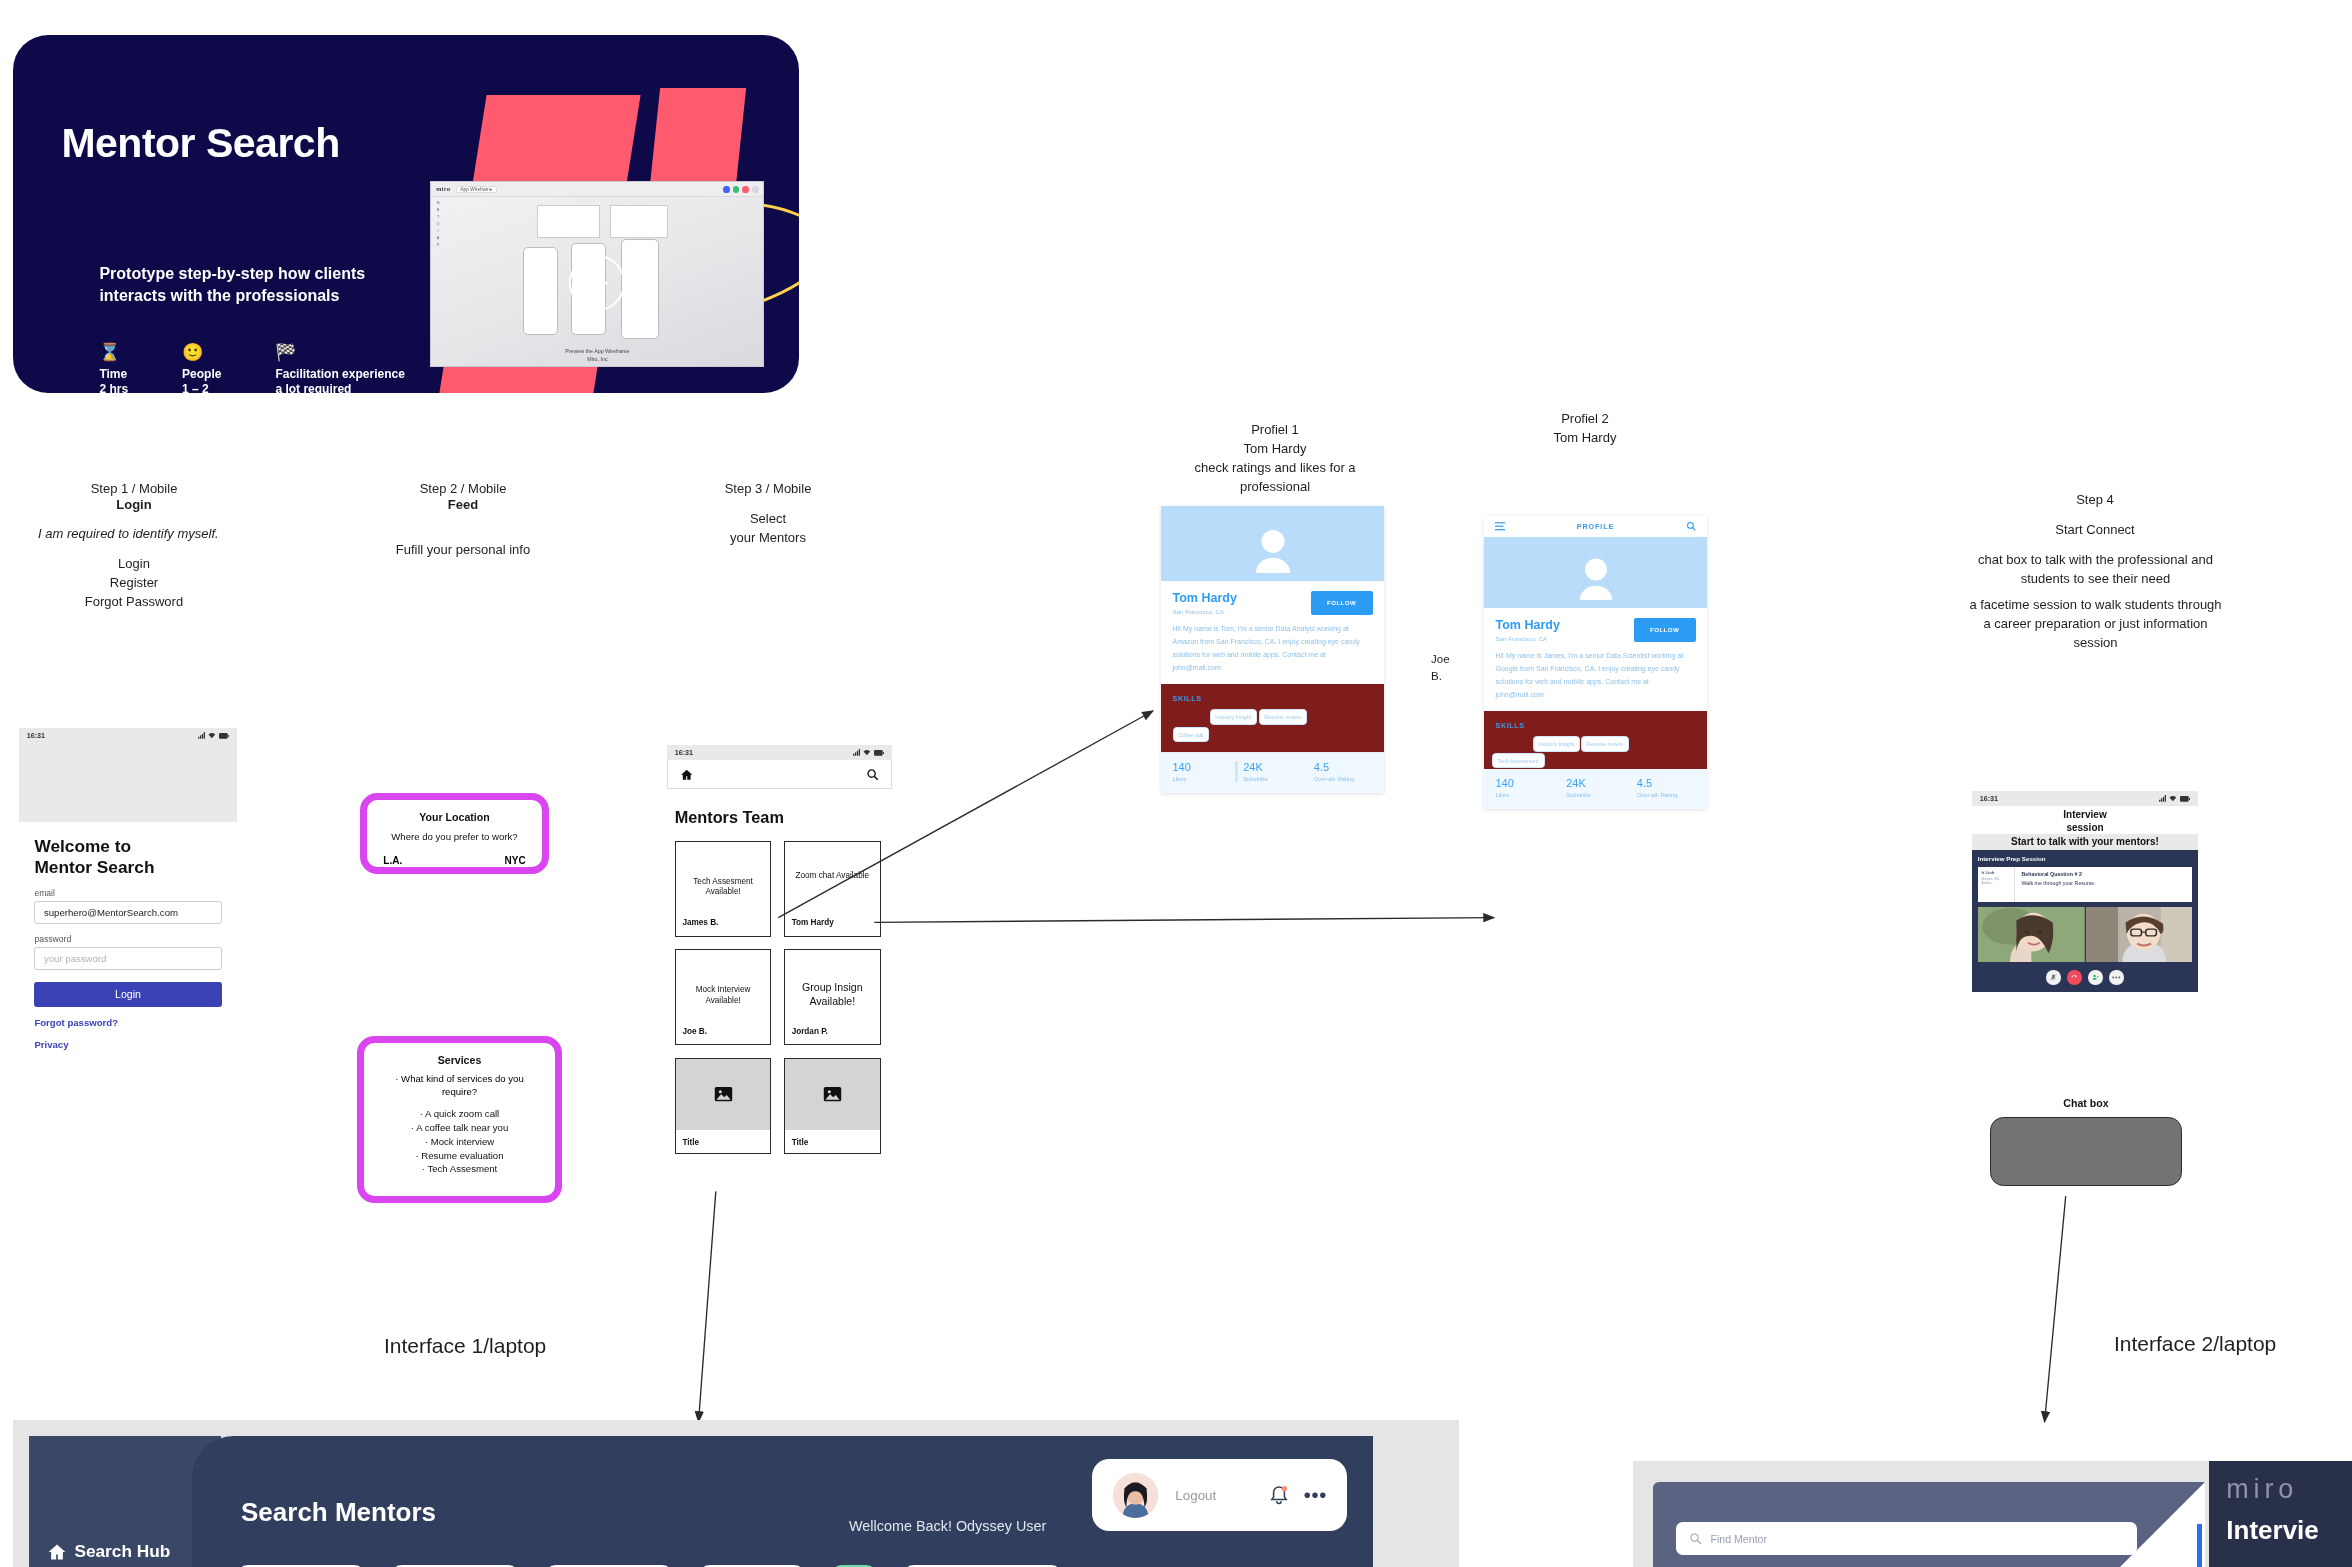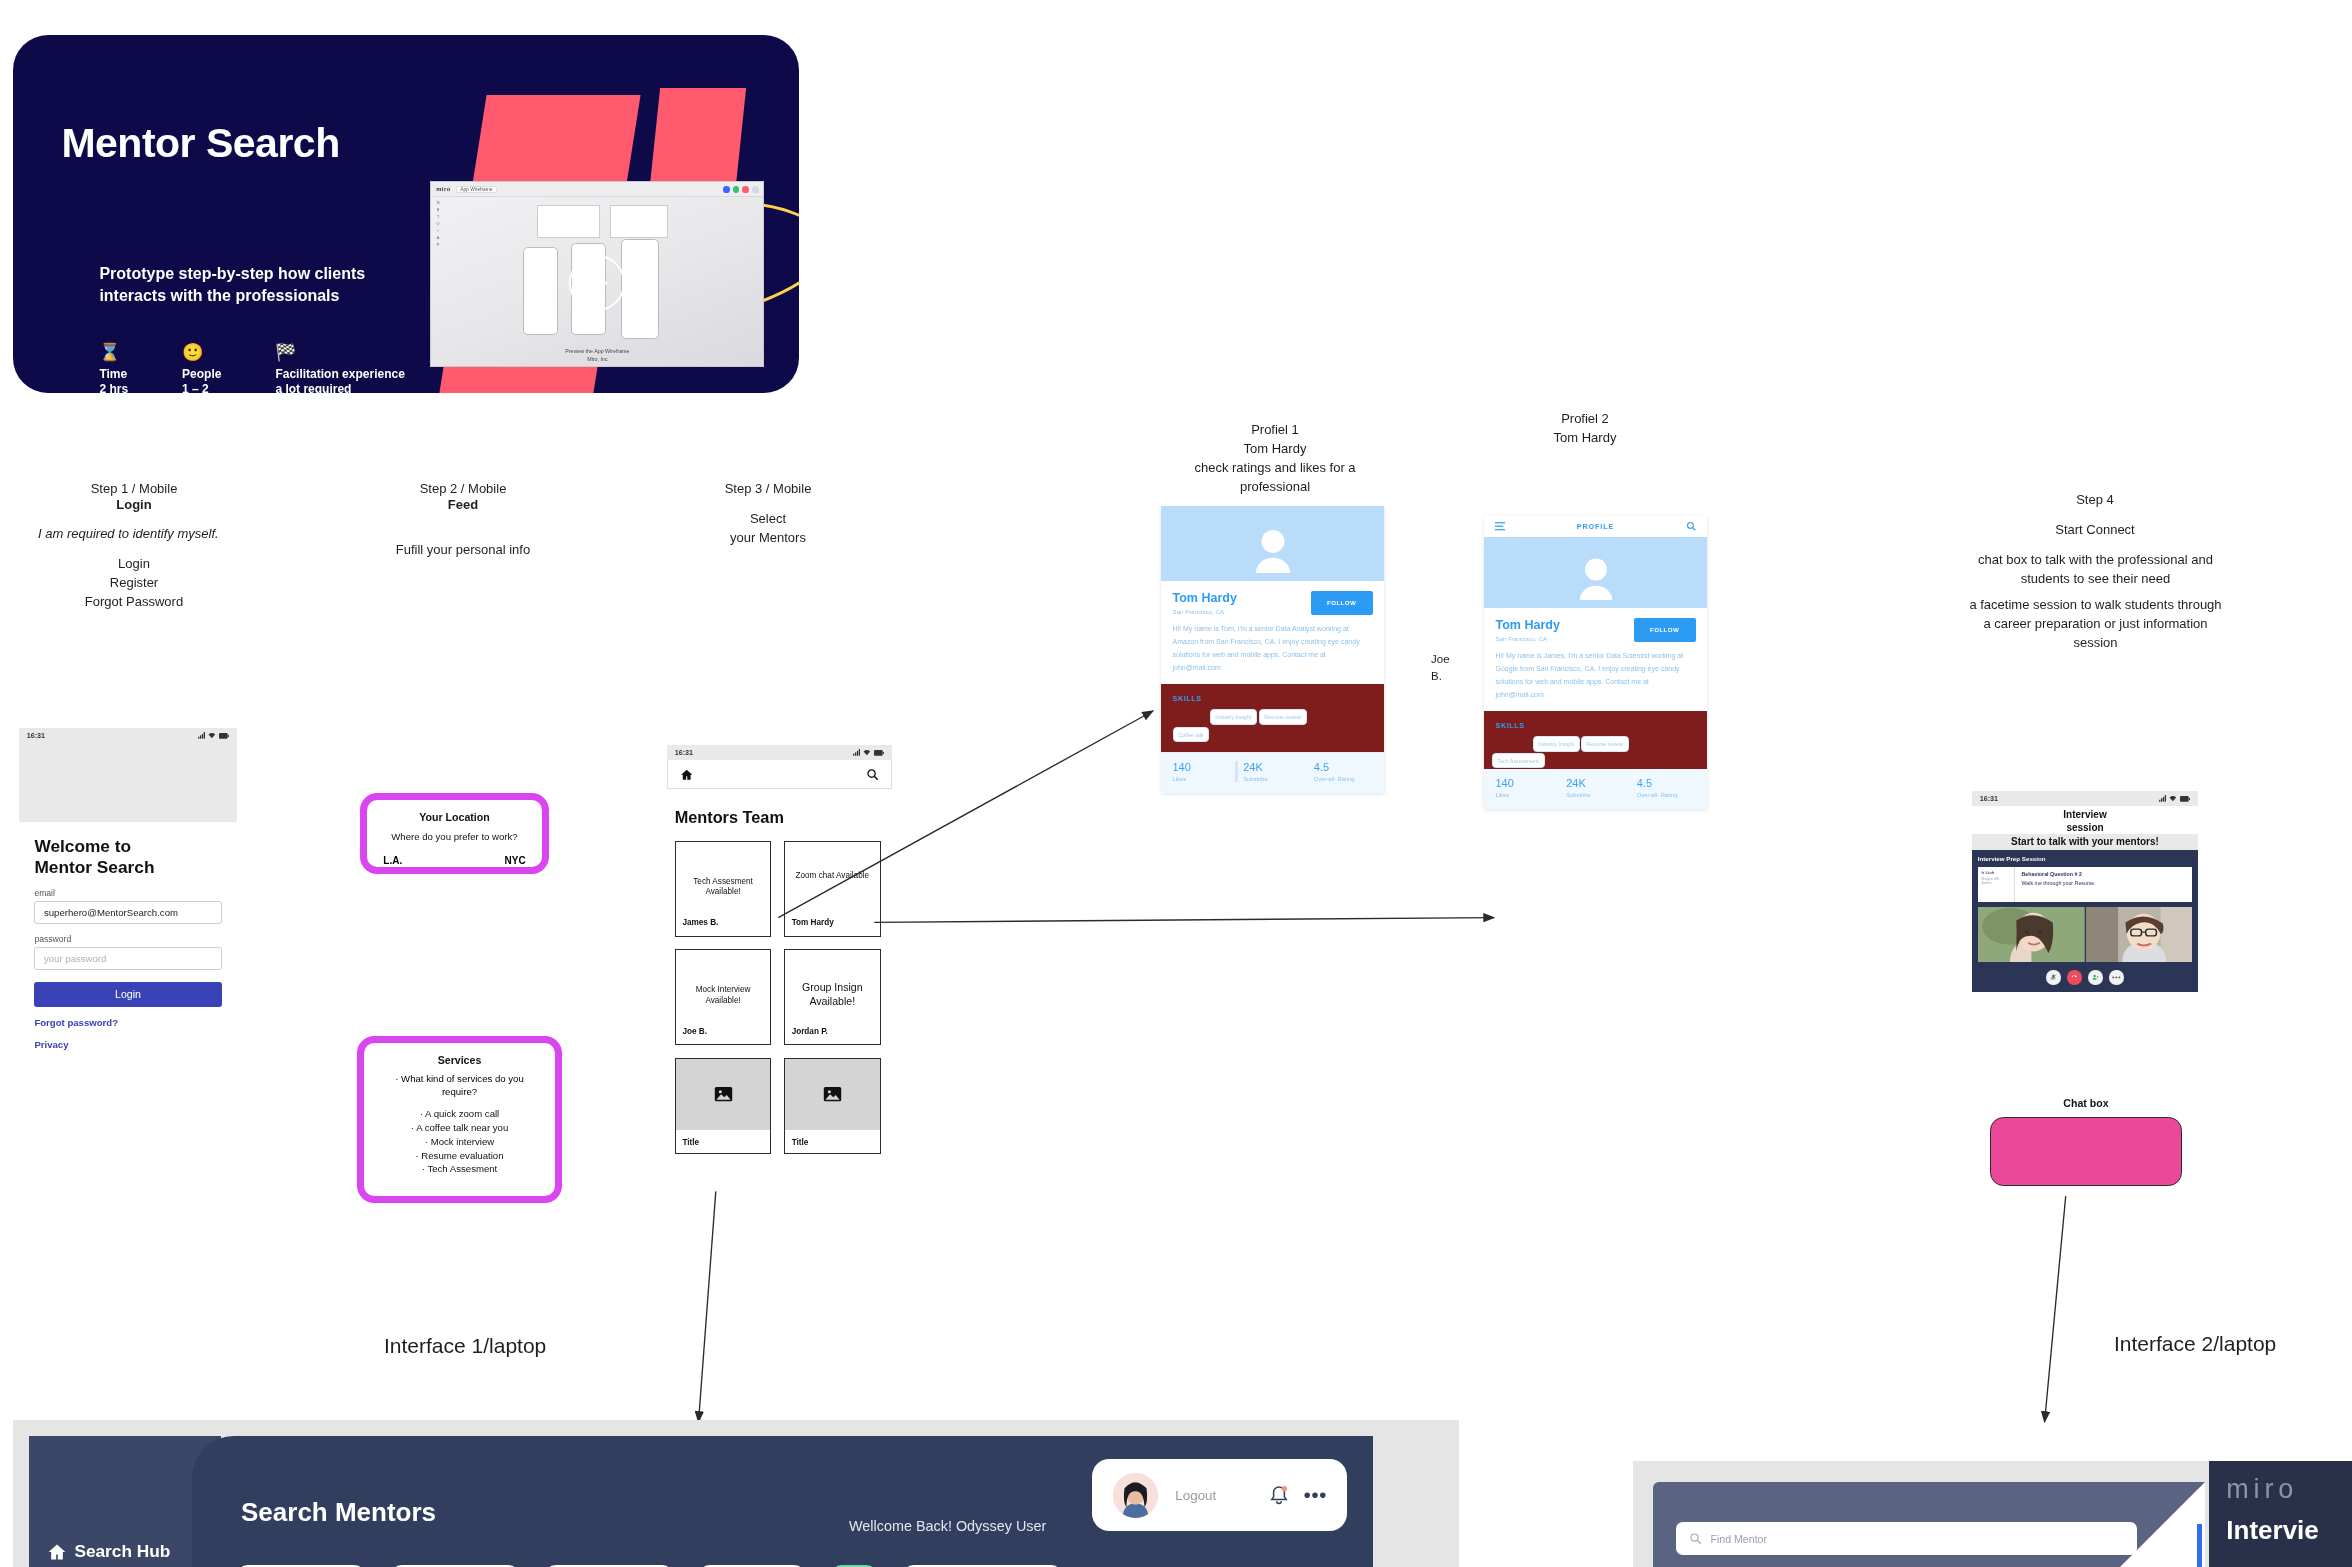--- a/index.html
+++ b/index.html
@@ -143,21 +143,21 @@
   .int-qleft .a { font-size:4.3px; color:#4d5b80; font-weight:bold;}
   .int-qleft .b { font-size:3.2px; color:#9aa4bd; margin-top:1.9px;}
   .int-qright { flex:1; padding:4.8px 6.7px; }
   .int-qright .q1 { font-size:5.3px; color:#2b3555; font-weight:bold;}
   .int-qright .q2 { font-size:5.3px; color:#2b3555; margin-top:2.9px;}
   .int-vids { display:flex; gap:1px; height:55px; margin-top:5.8px;}
   .int-vid { flex:1; position:relative; overflow:hidden; }
   .int-ctrls { display:flex; gap:6.7px; justify-content:center; padding:7.7px 0 1.9px 0;}
   .ic { width:14.4px;height:14.4px;border-radius:50%;background:#f2f2f2;display:flex;align-items:center;justify-content:center;}
   .ic.red{background:#ef4b5a;} 
-  .chatbox { position:absolute; left:1990px; top:1117px; width:192px; height:69px; border:1px solid #2b2b2b; border-radius:13.4px; background:#ec4899;}
+  .chatbox { position:absolute; left:1990px; top:1117px; width:192px; height:69px; border:1px solid #2b2b2b; border-radius:13.4px; background:#737373;}
   .chatbox-t { position:absolute; left:0; right:0; top:-21px; text-align:center; font-size:10.6px; font-weight:bold; color:#111;}
 
   
   .lap1 { position:absolute; left:13.4px; top:1420px; width:1446px; height:148px; background:#e5e5e5; }
   .lap1-inner { position:absolute; left:179px; top:16.3px; right:86px; bottom:0; background:#313e5e; border-top-left-radius:42px; }
   .lap1-side { position:absolute; left:16px; top:16.3px; width:192px; bottom:0; background:#3a4767; }
   .lap1-side-logo { position:absolute; left:17.3px; bottom:5.8px; display:flex; align-items:center; gap:7.7px; color:#fff; font-size:17.3px; font-weight:bold;}
   .lap1-h { position:absolute; left:241px; top:61px; font-size:26px; font-weight:bold; color:#fff; }
   .lap1-welcome { position:absolute; left:849px; top:1518px; font-size:14.4px; color:#e4e7ef; }
   .userpill { position:absolute; left:1092px; top:1459px; width:255px; height:72px; background:#fff; border-radius:17.3px; display:flex; align-items:center; padding:0 21px; gap:17.3px;}

